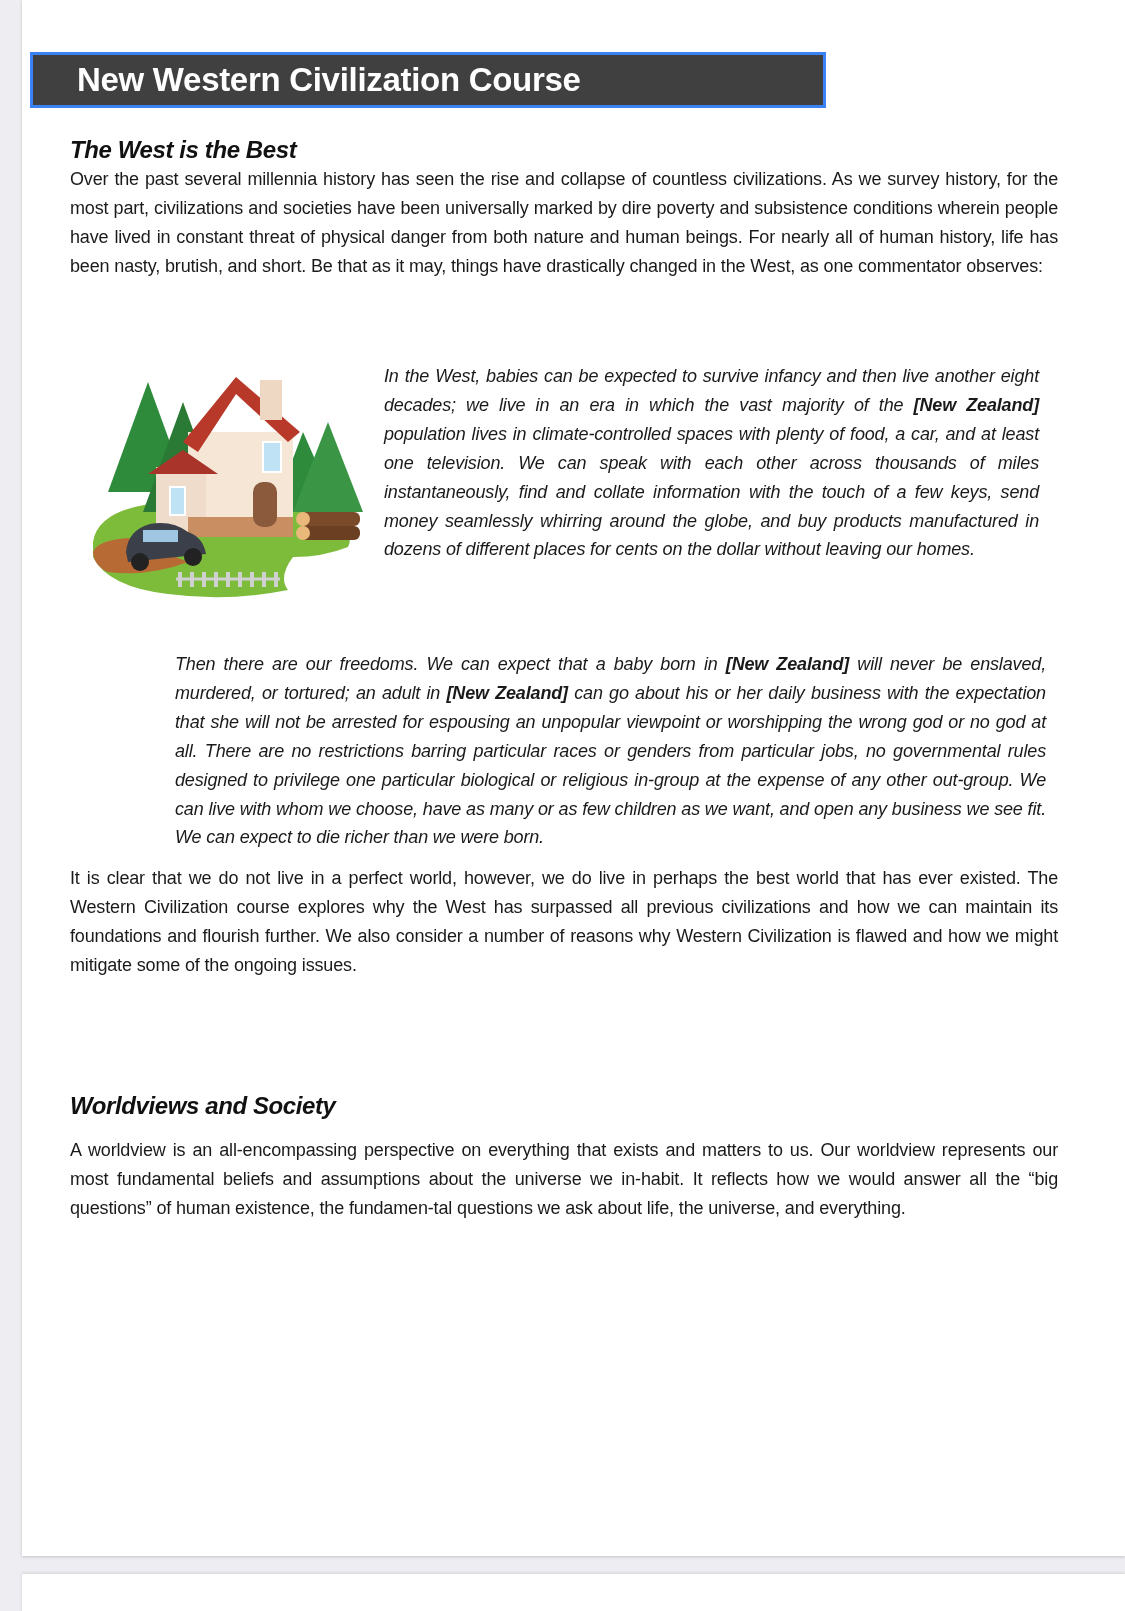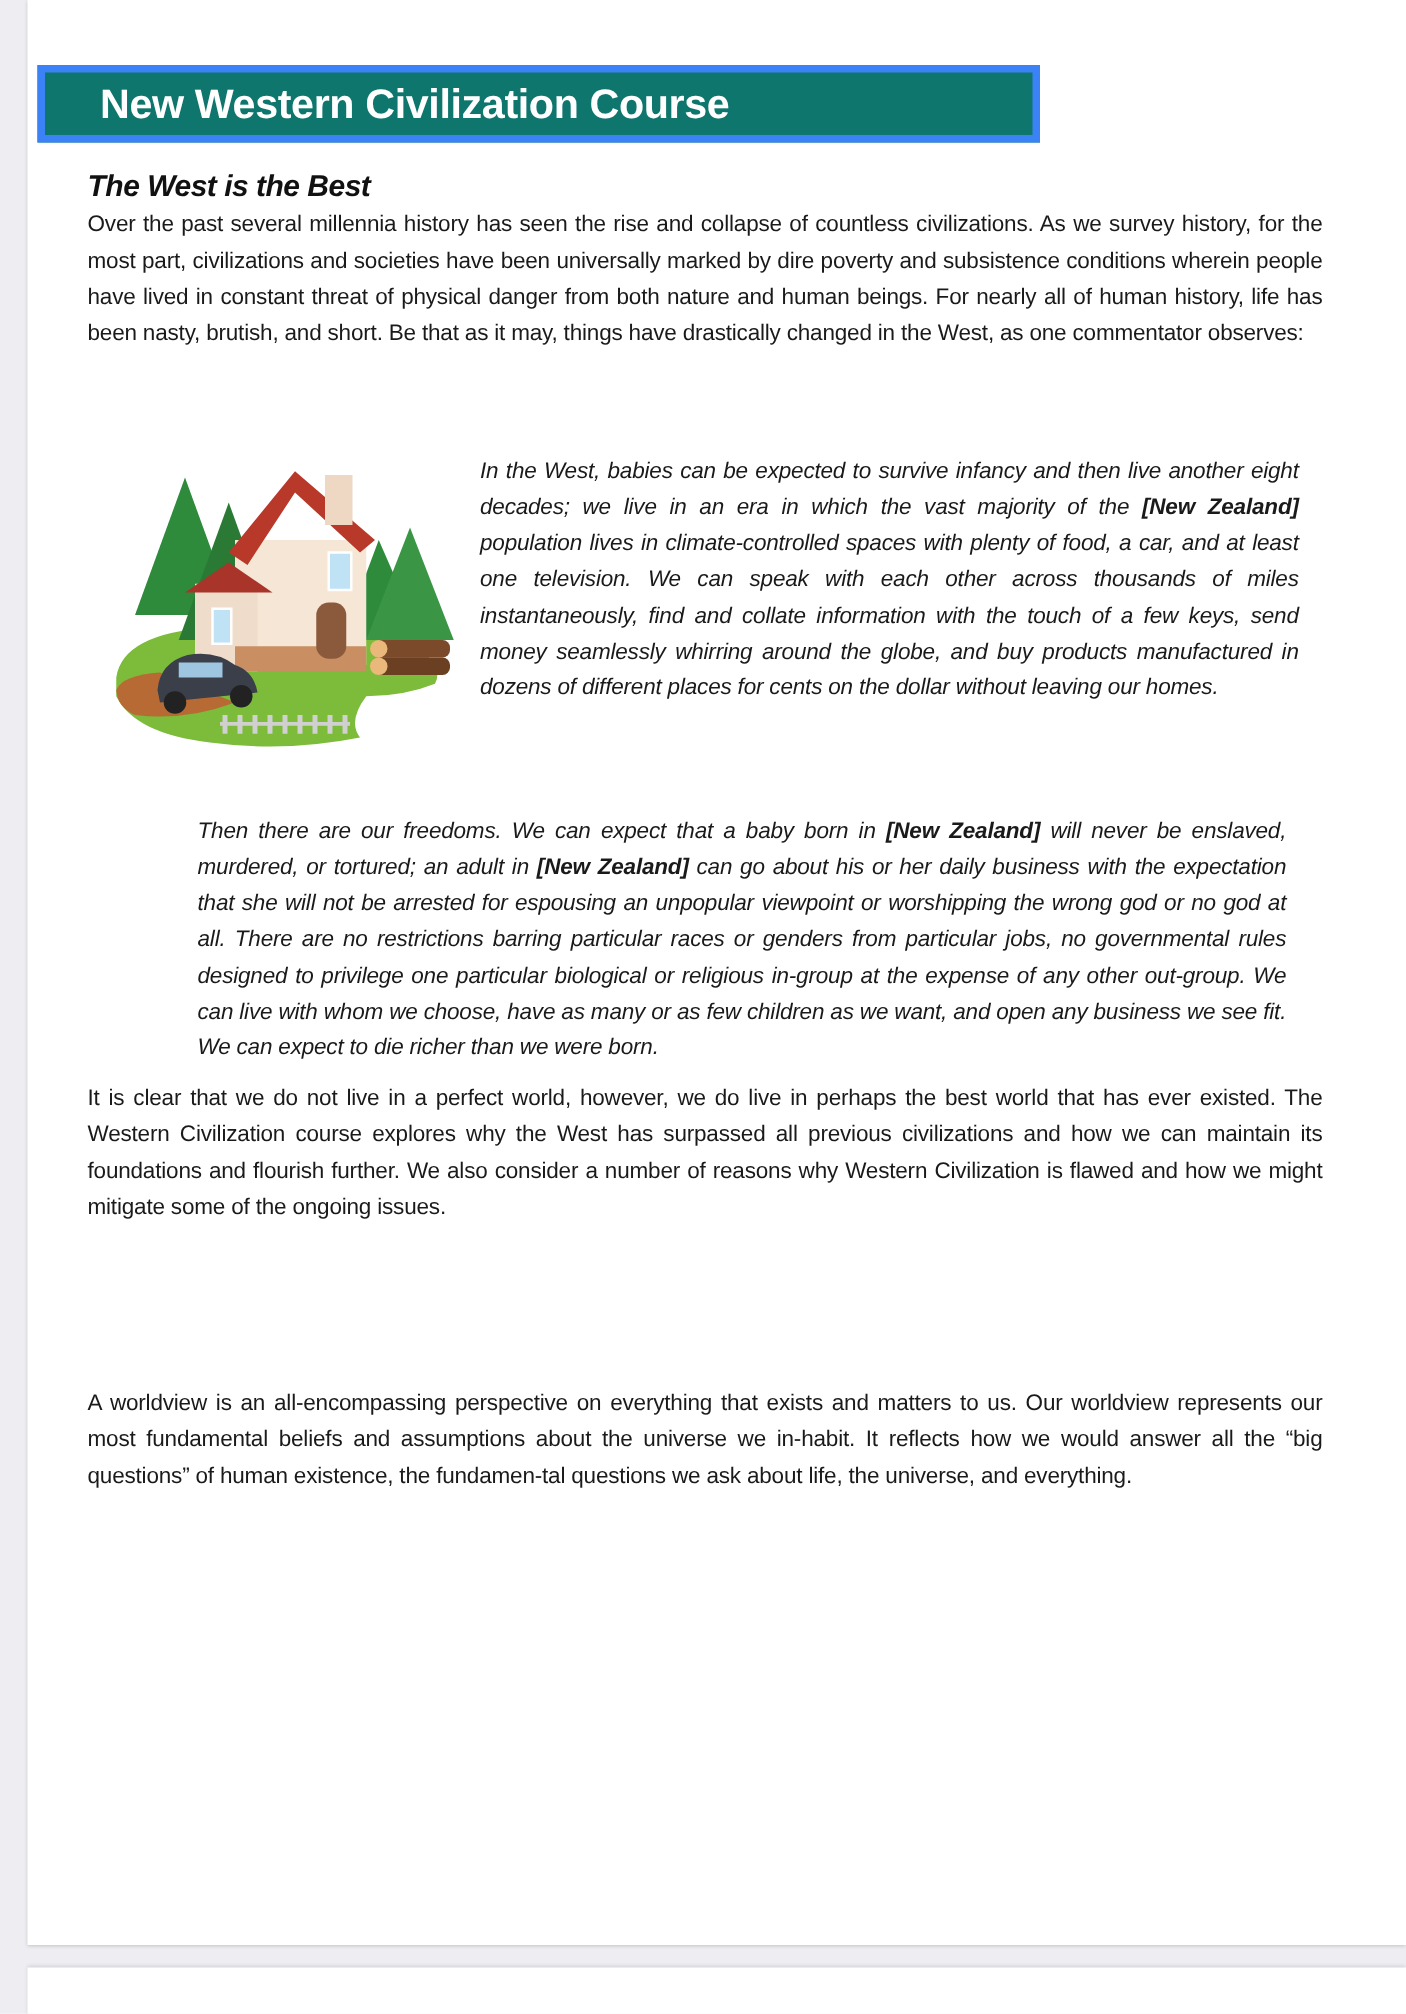--- a/index.html
+++ b/index.html
@@ -15,41 +15,41 @@
     background:#ffffff;
     box-shadow:0 1px 3px rgba(0,0,0,0.18);
   }
   .page2 {
     position:absolute; left:22px; top:1574px; width:1103px; height:60px;
     background:#ffffff;
     box-shadow:0 -1px 3px rgba(0,0,0,0.12);
   }
   .title-bar {
     position:absolute; left:30px; top:52px; width:790px; height:50px;
-    background:#0f766e; border:6px solid #3b82f6;
+    background:#404040; border:3px solid #3b82f6;
     display:flex; align-items:center;
   }
   .title-bar h1 {
     margin:0 0 0 44px; color:#ffffff; font-size:33px; font-weight:bold;
     letter-spacing:-0.3px;
   }
   .content { position:absolute; left:70px; width:988px; }
   .h2 {
     font-size:24px; font-weight:bold; font-style:italic; margin:0;
     letter-spacing:-0.4px; color:#111;
   }
   .p {
     font-size:18px; line-height:28.9px; text-align:justify; margin:0;
     letter-spacing:-0.15px; color:#1a1a1a;
   }
   .quote { font-style:italic; }
   .quote b { font-weight:bold; }
   .house { position:absolute; left:88px; top:362px; width:280px; height:240px; }
   .quote1 { position:absolute; left:384px; top:362px; width:655px; }
-  .quote2 { position:absolute; left:158px; top:650px; width:871px; }
+  .quote2 { position:absolute; left:175px; top:650px; width:871px; }
 </style>
 </head>
 <body>
 
 <div class="page"></div>
 <div class="page2"></div>
 
 <div class="title-bar">
   <h1>New Western Civilization Course</h1>
 </div>
@@ -110,14 +110,15 @@
 
 <p class="p quote quote1"><span>In the West, babies can be expected to survive infancy and then live another eight decades; we live in an era in which the vast majority of the </span><b>[New Zealand]</b><span> population lives in climate-controlled spaces with plenty of food, a car, and at least one television. We can speak with each other across thousands of miles instantaneously, find and collate information with the touch of a few keys, send money seamlessly whirring around the globe, and buy products manufactured in dozens of different places for cents on the dollar without leaving our homes.</span></p>
 
 <p class="p quote quote2"><span>Then there are our freedoms. We can expect that a baby born in </span><b>[New Zealand]</b><span> will never be enslaved, murdered, or tortured; an adult in </span><b>[New Zealand]</b><span> can go about his or her daily business with the expectation that she will not be arrested for espousing an unpopular viewpoint or worshipping the wrong god or no god at all. There are no restrictions barring particular races or genders from particular jobs, no governmental rules designed to privilege one particular biological or religious in-group at the expense of any other out-group. We can live with whom we choose, have as many or as few children as we want, and open any business we see fit. We can expect to die richer than we were born.</span></p>
 
 <div class="content" style="top:864px;">
   <p class="p">It is clear that we do not live in a perfect world, however, we do live in perhaps the best world that has ever existed. The Western Civilization course explores why the West has surpassed all previous civilizations and how we can maintain its foundations and flourish further. We also consider a number of reasons why Western Civilization is flawed and how we might mitigate some of the ongoing issues.</p>
 </div>
 
 <div class="content" style="top:1092px;">
+  <h2 class="h2">Worldviews and Society</h2>
   <p class="p" style="margin-top:16px;">A worldview is an all-encompassing perspective on everything that exists and matters to us. Our worldview represents our most fundamental beliefs and assumptions about the universe we in-habit. It reflects how we would answer all the “big questions” of human existence, the fundamen-tal questions we ask about life, the universe, and everything.</p>
 </div>
 
 </body></html>

